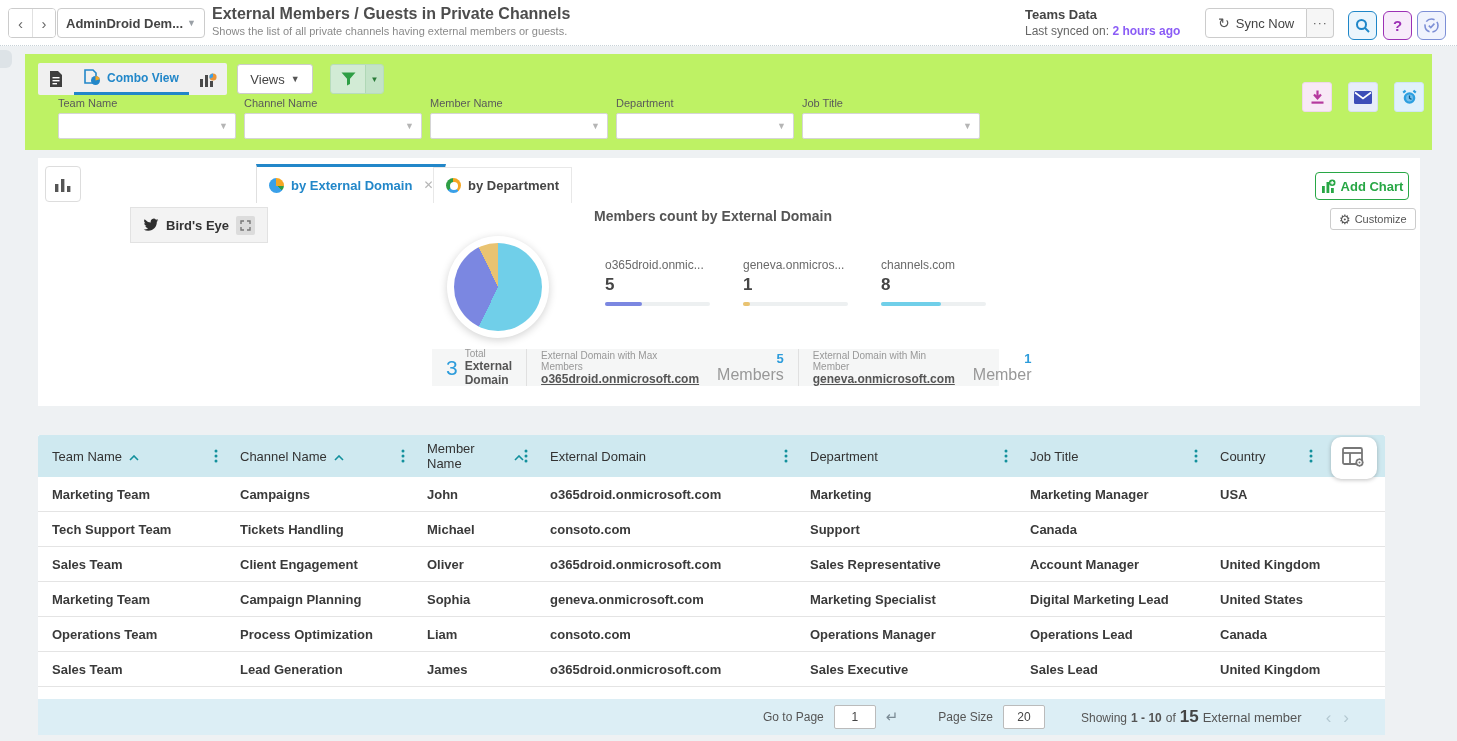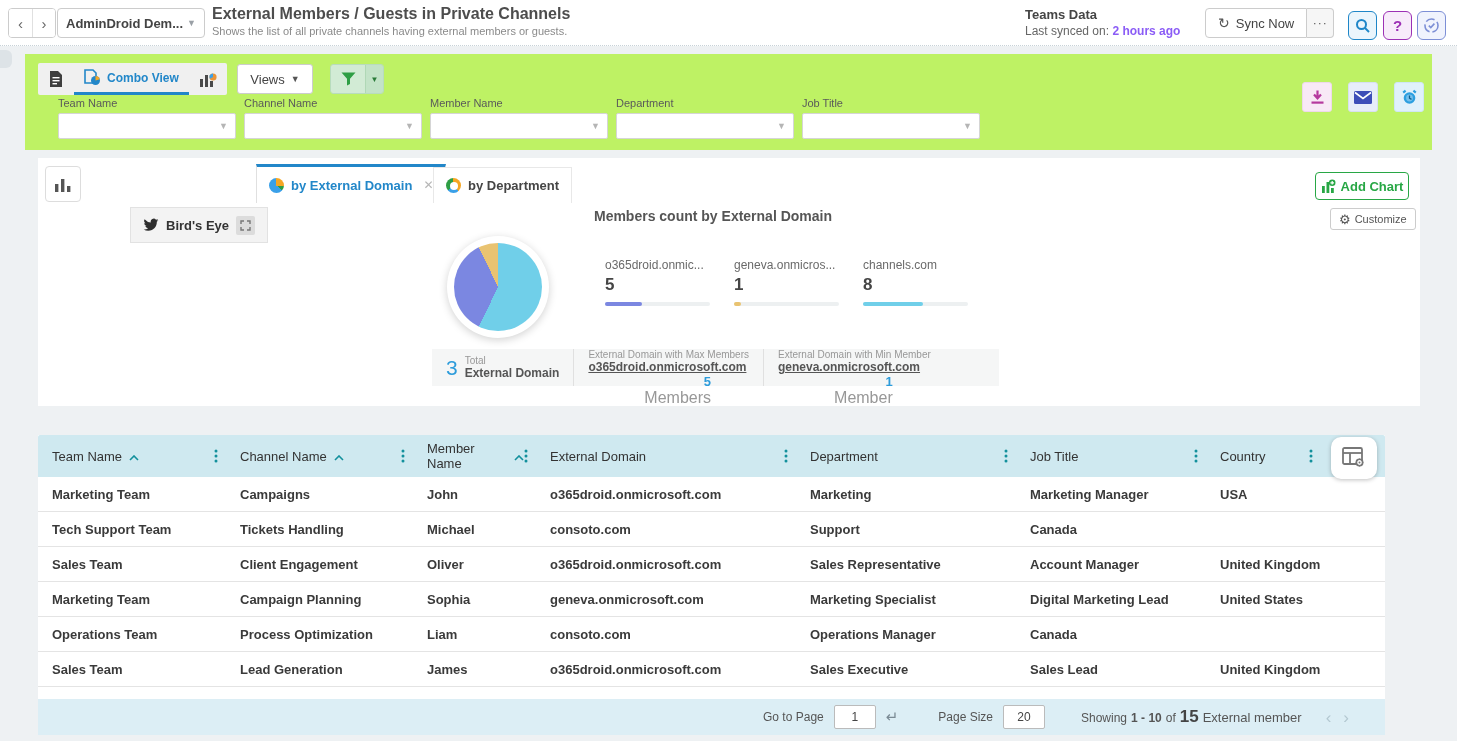--- a/index.html
+++ b/index.html
@@ -59,29 +59,29 @@
   .ctab.domain .close-x { color:#b5b5b5; font-weight:400; font-size:12px; margin-left:4px; }
   .ctab.dept { left:395px; background:#fff; border:1px solid #e8e8e8; border-bottom:none; color:#454545; font-weight:700; }
   .pie-mini { width:15px; height:15px; border-radius:50%; }
   .donut-mini { width:15px; height:15px; border-radius:50%; position:relative; }
   .donut-mini::after { content:""; position:absolute; left:3.5px; top:3.5px; width:8px; height:8px; background:#fff; border-radius:50%; }
   .add-chart-btn { position:absolute; left:1277px; top:14px; width:94px; height:28px; border:1.5px solid #28a745; border-radius:4px; background:#fff; color:#28a745; font-size:13px; font-weight:700; display:flex; align-items:center; justify-content:center; gap:5px; cursor:pointer; }
   .customize-btn { position:absolute; left:1292px; top:50px; height:22px; padding:0 8px; border:1px solid #ccc; border-radius:3px; background:#fff; color:#555; font-size:11px; display:flex; align-items:center; gap:4px; cursor:pointer; }
   .chart-title { position:absolute; left:0; top:50px; width:1350px; text-align:center; font-size:14px; font-weight:700; color:#555; }
   .pie-wrap { position:absolute; left:409px; top:78px; width:102px; height:102px; background:#fff; border-radius:50%; box-shadow:0 2px 8px rgba(0,0,0,.18); display:flex; align-items:center; justify-content:center; }
   .pie { width:88px; height:88px; border-radius:50%; }
-  .legend { position:absolute; left:567px; top:100px; display:flex; gap:19px; }
+  .legend { position:absolute; left:567px; top:100px; display:flex; gap:28px; }
   .legend-item { min-width:110px; }
   .legend-label { font-size:12px; color:#6a6a6a; }
   .legend-value { font-size:17px; font-weight:700; color:#454545; margin-top:3px; }
   .legend-track { width:105px; height:4px; background:#ecef f0; background:#edf0f1; border-radius:2px; margin-top:7px; }
   .legend-fill { height:4px; border-radius:2px; }
   .summary { position:absolute; left:394px; top:191px; width:567px; height:37px; background:#f5f6f6; display:flex; align-items:center; }
   .sum-block { display:flex; align-items:center; padding:0 14px; height:100%; }
-  .sum-block + .sum-block { border-left:1px solid #e0e0e0;flex-direction:column; }
+  .sum-block + .sum-block { border-left:1px solid #e0e0e0; }
   .sum-total-val { font-size:21px; color:#2d9cdb; margin-right:7px; }
   .sum-lines .s1 { font-size:10px; color:#989898; }
   .sum-lines .s2 { font-size:12px; font-weight:700; color:#555; }
   .sum-domain { text-decoration:underline; font-size:12px; font-weight:700; color:#555; cursor:pointer; }
   .sum-kv { margin-left:18px; text-align:right; }
   .sum-kv .v { font-size:13px; font-weight:700; color:#2d9cdb; }
   .sum-kv .u { font-size:16px; color:#989898; }
 
   
   .card-table { position:absolute; left:38px; top:435px; width:1347px; height:300px; background:#fff; }
@@ -474,20 +474,21 @@
         <div class="td" style="width: 220px;">Marketing Specialist</div>
         <div class="td" style="width: 190px;">Digital Marketing Lead</div>
         <div class="td" style="width: 115px;">United States</div>
       </div>
       <div class="tr">
         <div class="td" style="width: 188px;">Operations Team</div>
         <div class="td" style="width: 187px;">Process Optimization</div>
         <div class="td" style="width: 123px;">Liam</div>
         <div class="td" style="width: 260px;">consoto.com</div>
         <div class="td" style="width: 220px;">Operations Manager</div>
+        <div class="td" style="width: 190px;">Operations Lead</div>
         <div class="td" style="width: 115px;">Canada</div>
       </div>
       <div class="tr">
         <div class="td" style="width: 188px;">Sales Team</div>
         <div class="td" style="width: 187px;">Lead Generation</div>
         <div class="td" style="width: 123px;">James</div>
         <div class="td" style="width: 260px;">o365droid.onmicrosoft.com</div>
         <div class="td" style="width: 220px;">Sales Executive</div>
         <div class="td" style="width: 190px;">Sales Lead</div>
         <div class="td" style="width: 115px;">United Kingdom</div>

